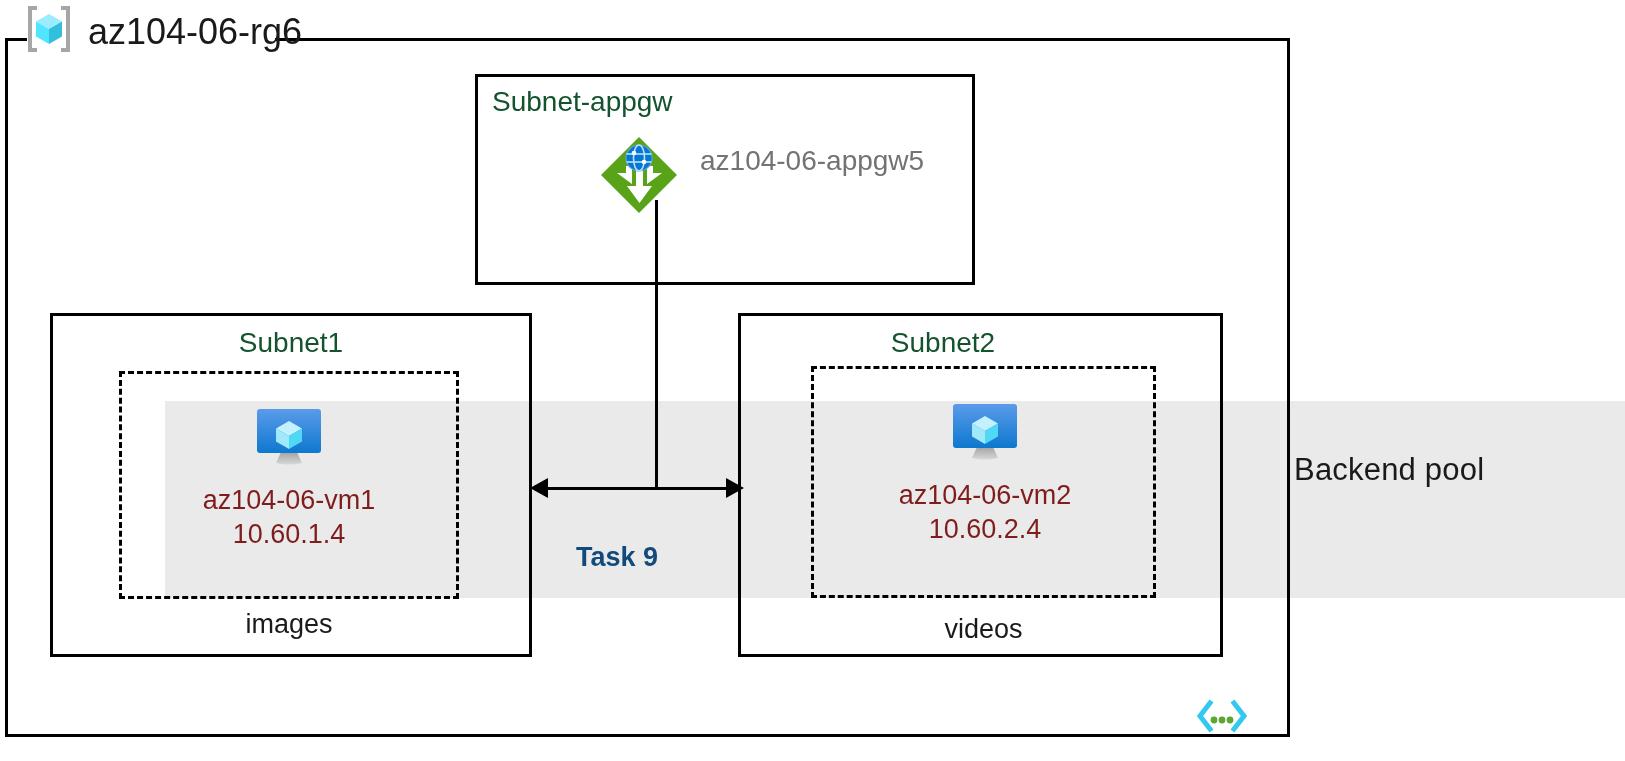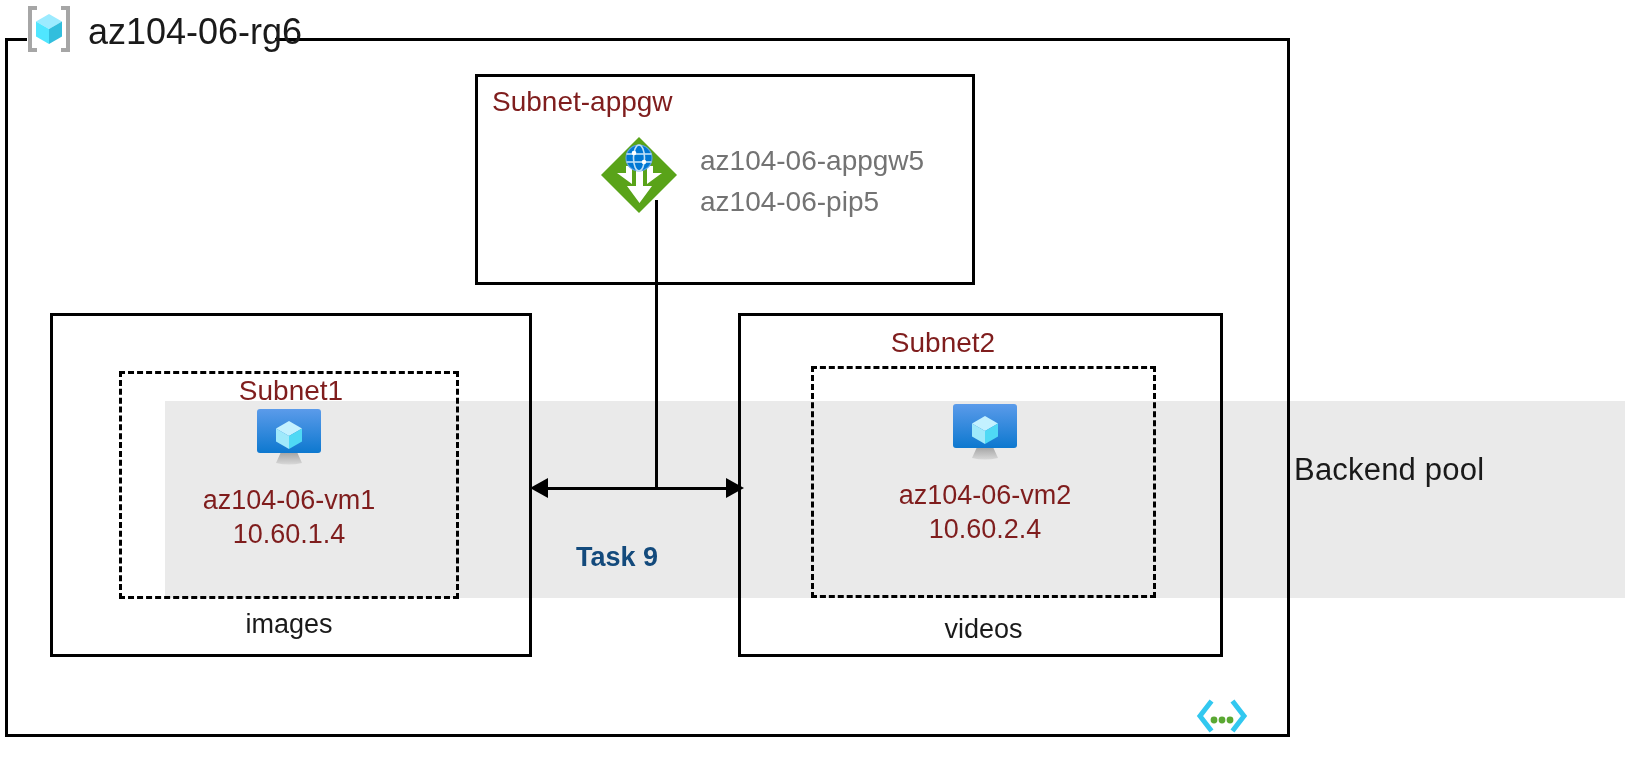--- a/index.html
+++ b/index.html
@@ -90,26 +90,26 @@
     box-sizing: border-box;
     background: transparent;
     z-index: 3;
   }
   #subnet-appgw-box { left: 475px; top: 74px; width: 500px; height: 211px; background: #ffffff; }
   #subnet1-box      { left: 50px;  top: 313px; width: 482px; height: 344px; }
   #subnet2-box      { left: 738px; top: 313px; width: 485px; height: 344px; }
 
   .subnet-title {
     font-size: 28px;
-    color: #7f1d1d;
+    color: #14532d;
     white-space: nowrap;
     z-index: 6;
   }
   #subnet-appgw-title { left: 492px; top: 86px; }
-  #subnet1-title      { left: 50px;  top: 327px; width: 482px; text-align: center; margin-top: 48px; }
+  #subnet1-title      { left: 50px;  top: 327px; width: 482px; text-align: center; }
   #subnet2-title      { left: 738px; top: 327px; width: 410px; text-align: center; }
 
   
   .dashed-box {
     border: 3px dashed #000000;
     box-sizing: border-box;
     z-index: 5;
   }
   #vm1-dashed { left: 128px; top: 386px; width: 212px; }
   #vm1-dashed { left: 119px; top: 371px; width: 340px; height: 228px; }
@@ -251,21 +251,20 @@
       <circle cx="41" cy="24" r="13" fill="none" stroke="#5ea0e0" stroke-width="1.2"></circle>
       <ellipse cx="41" cy="24" rx="5.5" ry="13" fill="none" stroke="#bfe0f7" stroke-width="1.6"></ellipse>
       <line x1="28.5" y1="20" x2="53.5" y2="20" stroke="#bfe0f7" stroke-width="1.6"></line>
       <line x1="28.5" y1="28" x2="53.5" y2="28" stroke="#bfe0f7" stroke-width="1.6"></line>
       <circle cx="36" cy="19" r="2.3" fill="#ffffff"></circle>
       <circle cx="46" cy="28" r="2.3" fill="#ffffff"></circle>
     </svg>
   </div>
   <div class="abs" id="appgw-labels">
     <div class="appgw-label">az104-06-appgw5</div>
-    <div class="appgw-label">az104-06-pip5</div>
   </div>
 
   <div class="abs" id="appgw-vline"></div>
   <div class="abs" id="hconn-line"></div>
   <div class="abs arrow-head" id="arrow-left"></div>
   <div class="abs arrow-head" id="arrow-right"></div>
   <div class="abs" id="task3-label">Task 9</div>
 
   <div class="abs subnet-box" id="subnet1-box"></div>
   <div class="abs subnet-title" id="subnet1-title">Subnet1</div>

